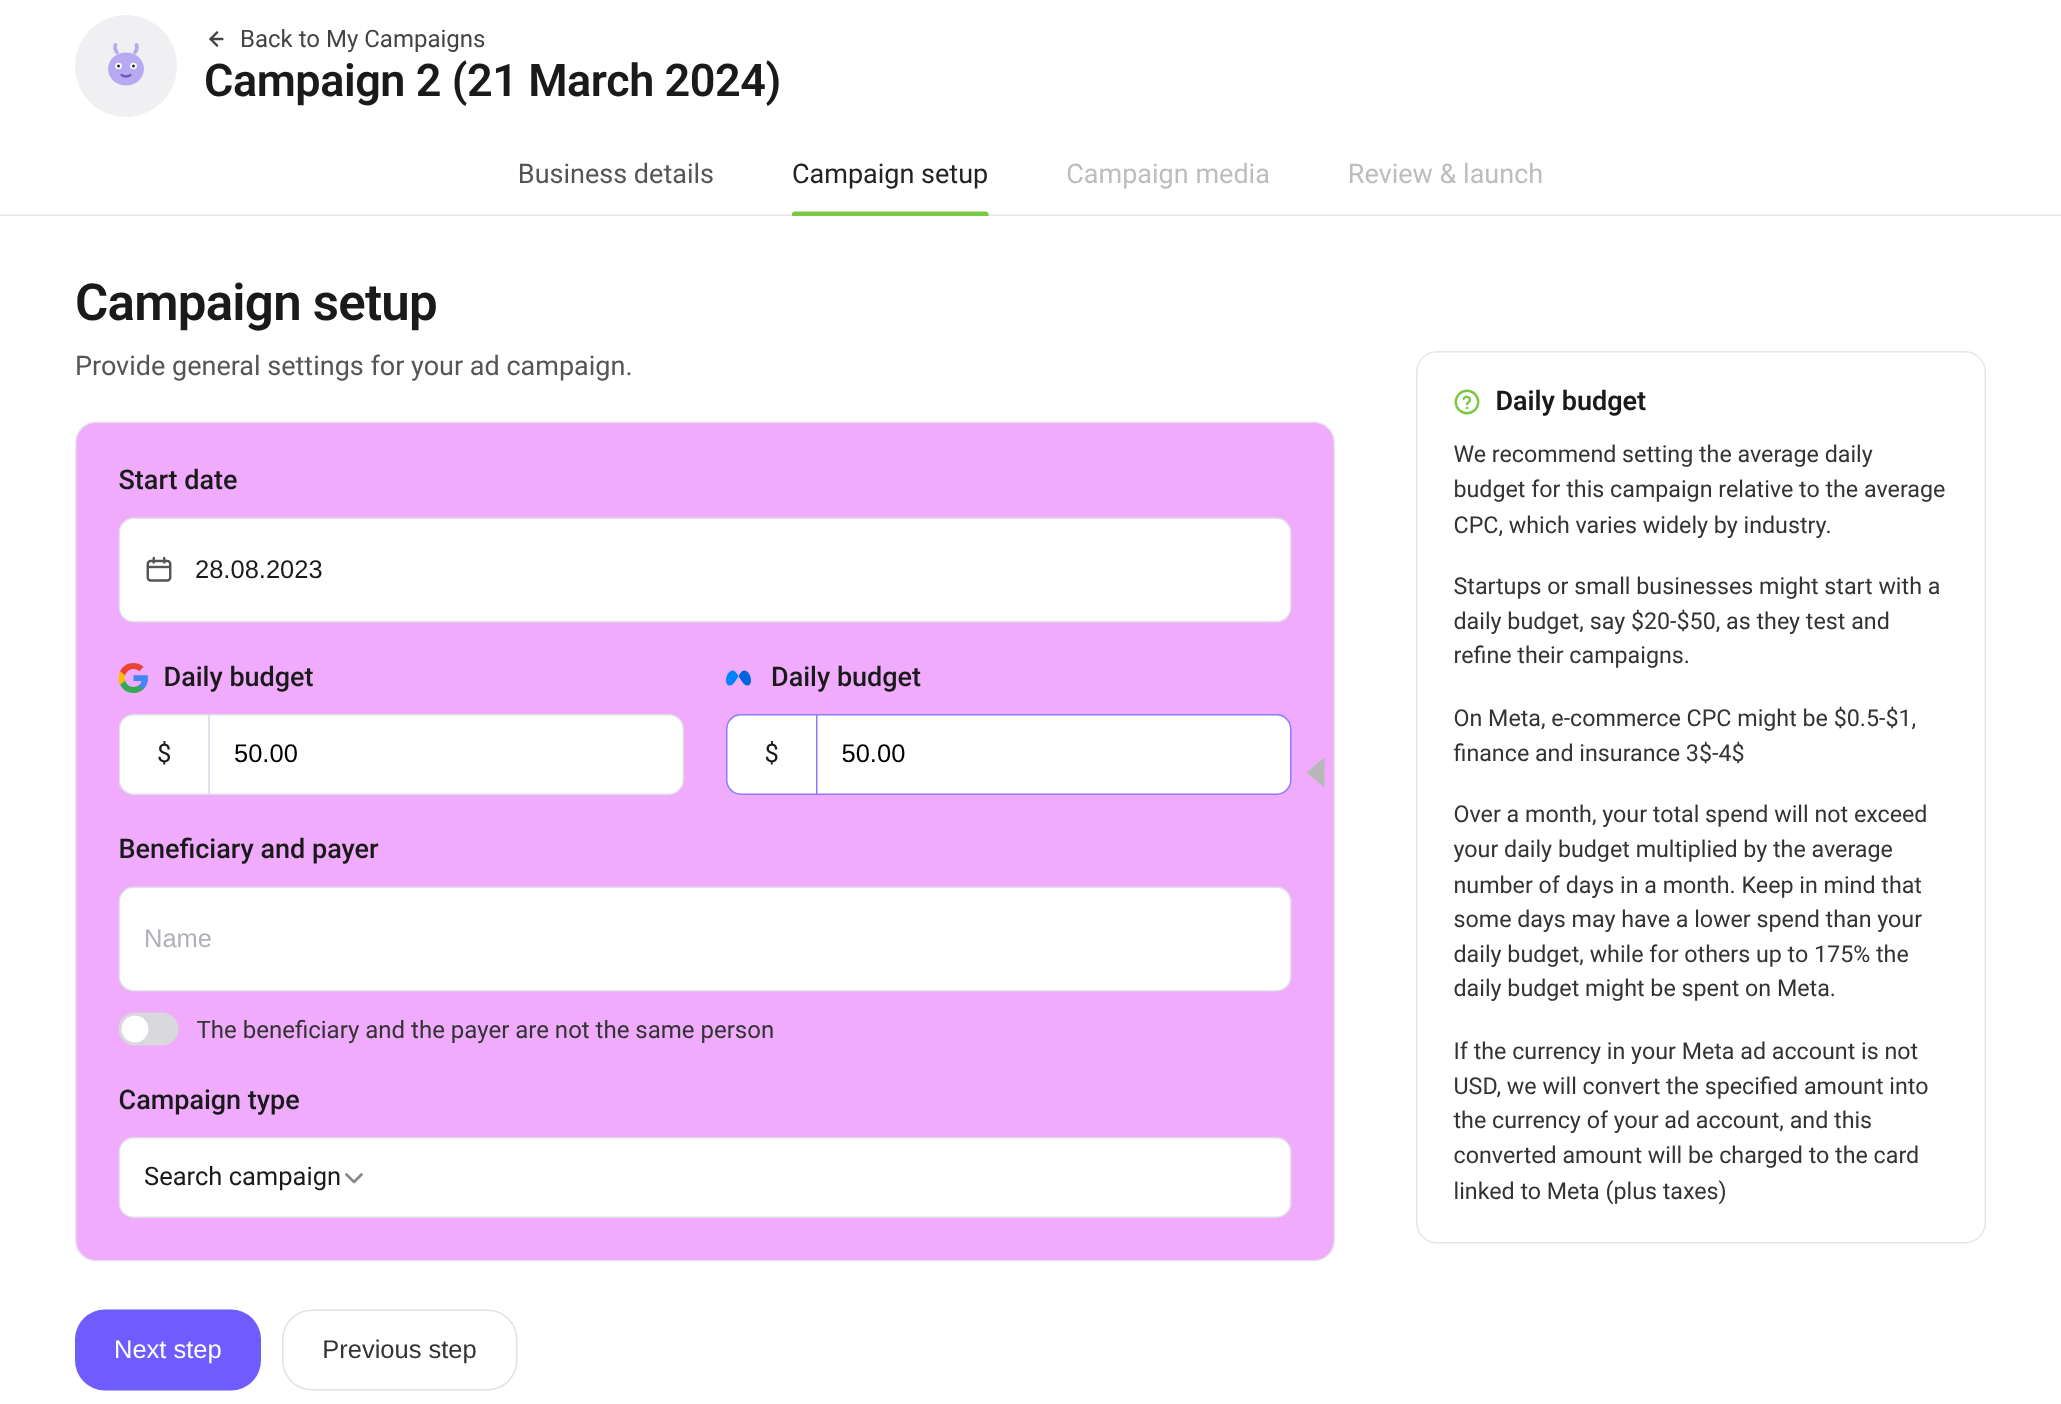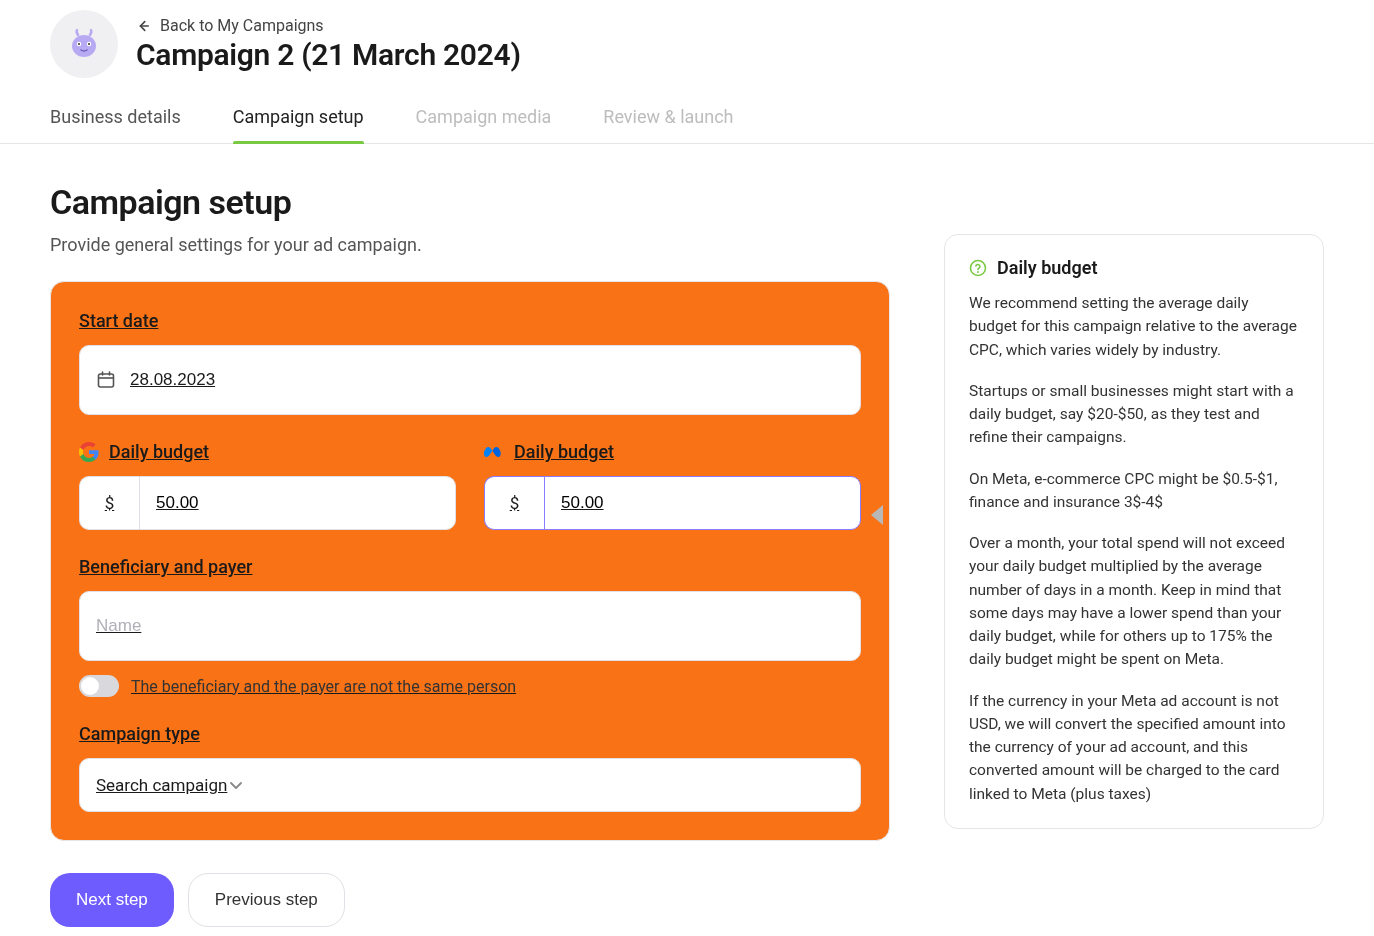--- a/index.html
+++ b/index.html
@@ -45,20 +45,21 @@
       letter-spacing: -0.3px;
     }
     .tabs {
       display: flex;
       gap: 52px;
       margin-top: 28px;
       border-bottom: 1px solid #e6e6e6;
       padding: 0 50px;
       margin-left: -50px;
       margin-right: -50px;
+      justify-content: center;
     }
     .tab {
       padding-bottom: 16px;
       font-size: 18px;
       color: #555;
       cursor: pointer;
       position: relative;
     }
     .tab.active { color: #222; }
     .tab.active::after {
@@ -83,25 +84,24 @@
       font-weight: 600;
       margin-bottom: 12px;
       letter-spacing: -0.5px;
     }
     .page-subtitle {
       font-size: 18px;
       color: #555;
       margin-bottom: 26px;
     }
     .card {
-      background: #f97316;
+      background: #f0abfc;
       border: 1px solid #e6e6ea;
       border-radius: 14px;
       padding: 28px;
-      text-decoration: underline;
     }
     .field-label {
       font-size: 18px;
       font-weight: 500;
       color: #1a1a1a;
       margin-bottom: 14px;
     }
     .input-wrap {
       background: #fff;
       border: 1px solid #e0e0e6;

